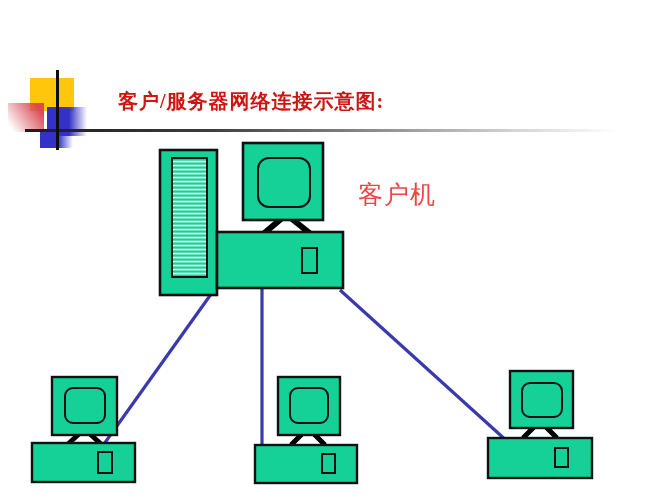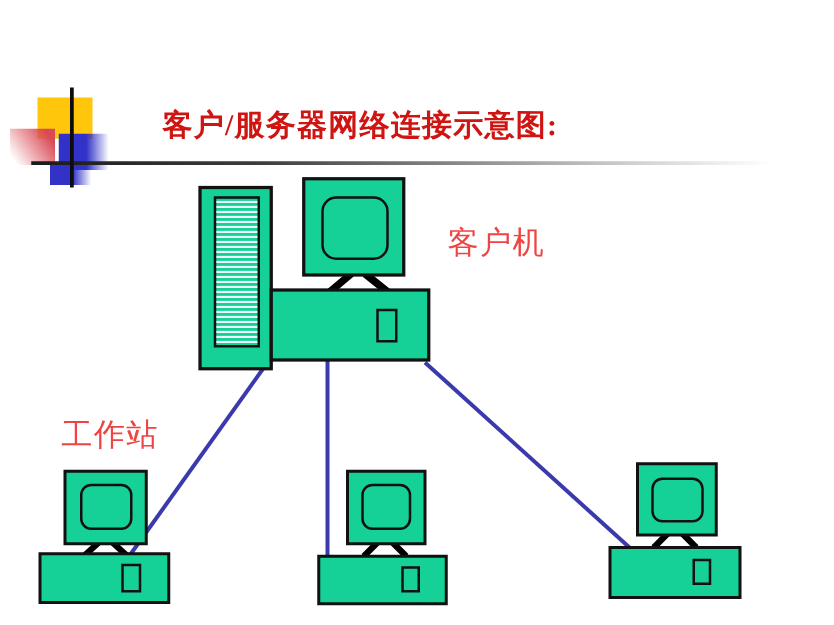--- a/index.html
+++ b/index.html
@@ -54,23 +54,23 @@
   .deco-vline {
     position: absolute;
     left: 56px; top: 70px;
     width: 3px; height: 80px;
     background: #0d0d0d;
     z-index: 6;
   }
   
   .slide-title {
     position: absolute;
-    left: 130px; top: 82px;
+    left: 118px; top: 82px;
     margin: 0;
-    font-size: 24px;
+    font-size: 20px;
     line-height: 38px;
     font-weight: bold;
     letter-spacing: 1px;
     color: var(--title-red, #cf1512);
     white-space: nowrap;
     z-index: 7;
   }
   
   .diagram-svg {
     position: absolute;
@@ -149,15 +149,14 @@
     <g fill="var(--device-fill, #15d198)" stroke="var(--device-stroke, #111)" stroke-width="2.4">
       <path d="M534 427 L523 438 M546 427 L557 438" stroke="#000" stroke-width="5" fill="none"></path>
       <rect x="510" y="371" width="63" height="57"></rect>
       <rect x="522" y="383" width="40" height="34" rx="8" stroke-width="2"></rect>
       <rect x="488" y="438" width="104" height="40"></rect>
       <rect x="555" y="448" width="13" height="19" fill="none" stroke-width="2"></rect>
     </g>
   </svg>
 
   <div class="node-label label-client">客户机</div>
-  <div class="node-label label-workstation">工作站</div>
 
 </div>
 
 </body></html>

